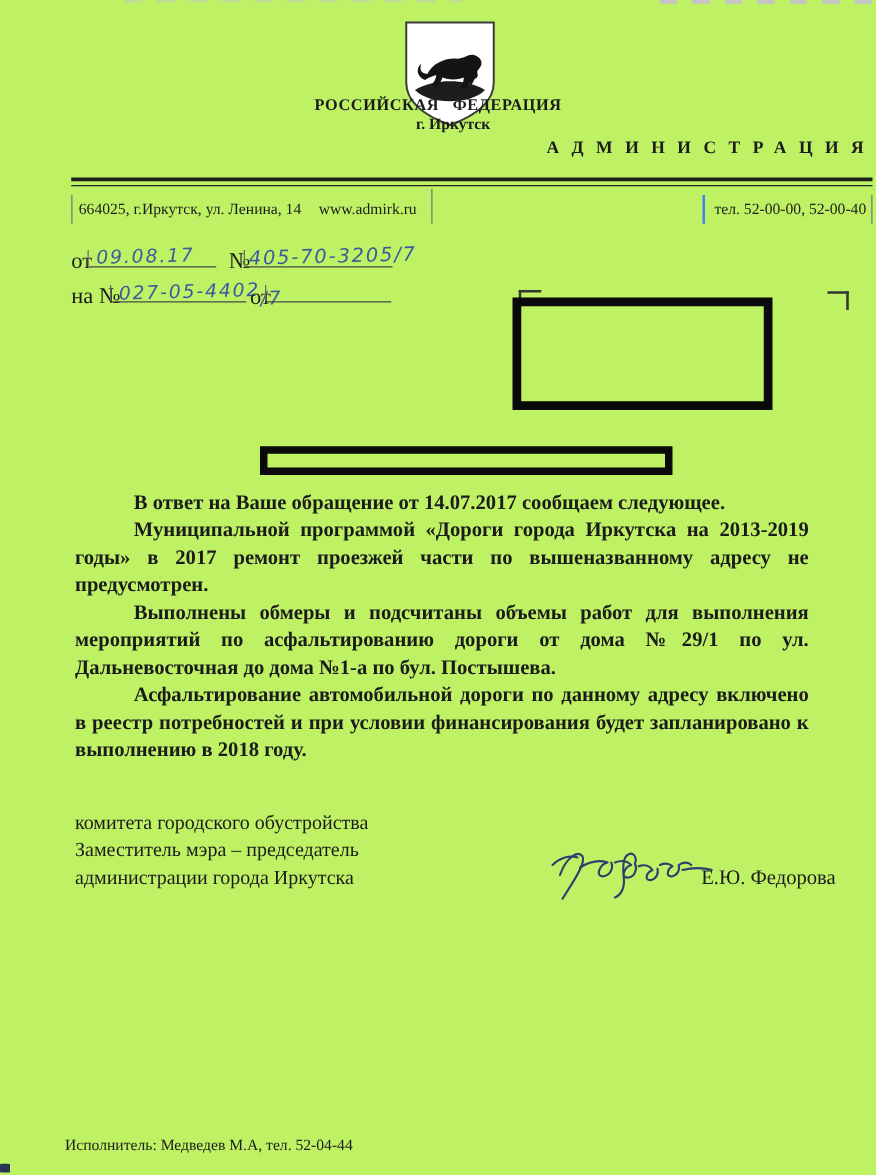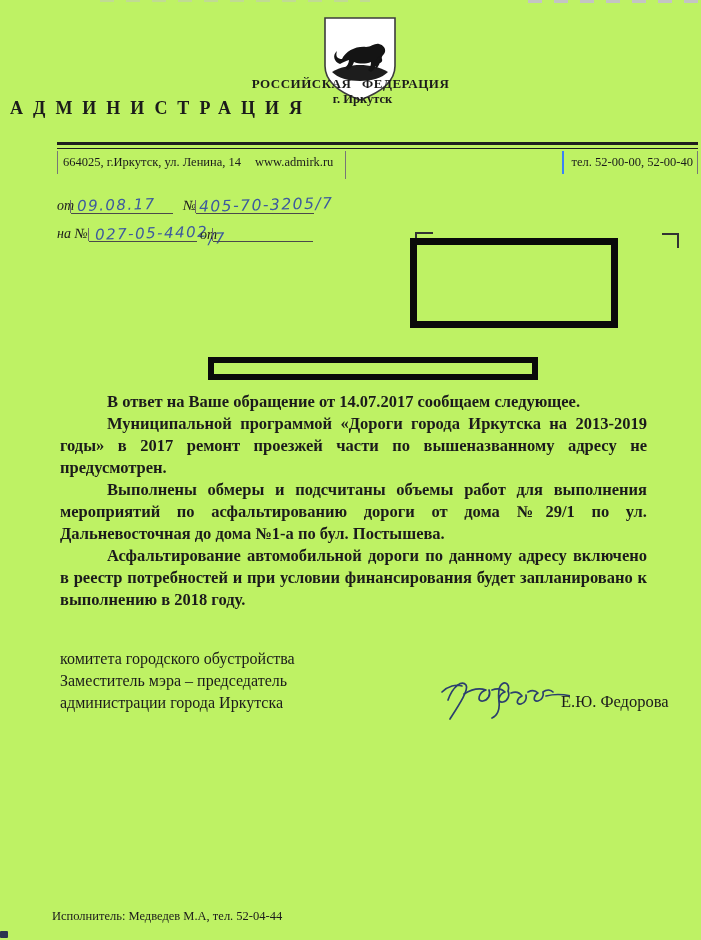--- a/index.html
+++ b/index.html
@@ -12,32 +12,32 @@
   .artifact{position:absolute;background:repeating-linear-gradient(90deg,#c4c4c4 0 14px,transparent 14px 26px);}
   .artifact.a1{left:528px;top:0;width:172px;height:3px;}
   .artifact.a2{left:100px;top:0;width:270px;height:2px;opacity:.5;}
   .artifact.a3{left:0;top:931px;width:8px;height:7px;background:#2a3550;border-radius:1px;}
   
   .emblem{position:absolute;left:322px;top:15px;width:76px;height:88px;}
   .lh-country{position:absolute;left:0;top:76px;width:701px;text-align:center;
     font-weight:bold;font-size:13px;letter-spacing:.5px;word-spacing:7px;}
   .lh-city{position:absolute;left:12px;top:92px;width:701px;text-align:center;
     font-weight:bold;font-size:12.5px;}
-  .lh-org{position:absolute;left:0;top:98px;width:701px;text-align:left;
-    font-weight:bold;font-size:18px;letter-spacing:10px;padding-left:10px;box-sizing:border-box;}
+  .lh-org{position:absolute;left:0;top:111px;width:701px;text-align:right;
+    font-weight:bold;font-size:14px;letter-spacing:10px;padding-left:10px;box-sizing:border-box;}
   .rule{position:absolute;left:57px;top:142px;width:641px;height:3px;
     border-top:3px solid #1f1f1f;border-bottom:1.5px solid #1f1f1f;}
   .addr-row{position:absolute;left:57px;top:151px;width:641px;height:28px;
-    display:flex;align-items:flex-start;font-size:12.5px;}
+    display:flex;align-items:flex-end;font-size:12.5px;}
   .addr-left{display:flex;gap:14px;border-left:1px solid #777;padding:4px 0 4px 5px;}
   .addr-mid{flex:1;border-left:1px solid #777;align-self:stretch;margin-left:12px;}
   .addr-right{border-left:2px solid #3b82f6;border-right:1px solid #777;
     padding:4px 4px 4px 8px;white-space:nowrap;}
   
-  .ref-label{position:absolute;font-size:14px;font-style:italic;}
+  .ref-label{position:absolute;font-size:18px;}
   .hw-field{position:absolute;border-bottom:1.2px solid #4a4a4a;height:16px;}
   .hw-field::before{content:"";position:absolute;left:-1px;bottom:0;height:13px;border-left:1px solid #6a6a6a;}
   .hw{position:absolute;left:6px;bottom:-1px;white-space:nowrap;
     font-family:"DejaVu Sans",sans-serif;font-style:italic;
     font-size:15px;letter-spacing:1.5px;color:#3d5a9e;transform:rotate(-1.5deg);}
   .hw .drop{display:inline-block;transform:translateY(7px);}
   
   .redact1{position:absolute;left:410px;top:238px;width:194px;height:76px;border:7px solid #0a0a0a;}
   .redact2{position:absolute;left:208px;top:357px;width:318px;height:11px;border:6px solid #0a0a0a;}
   .corner-a{position:absolute;left:415px;top:232px;width:16px;height:11px;

